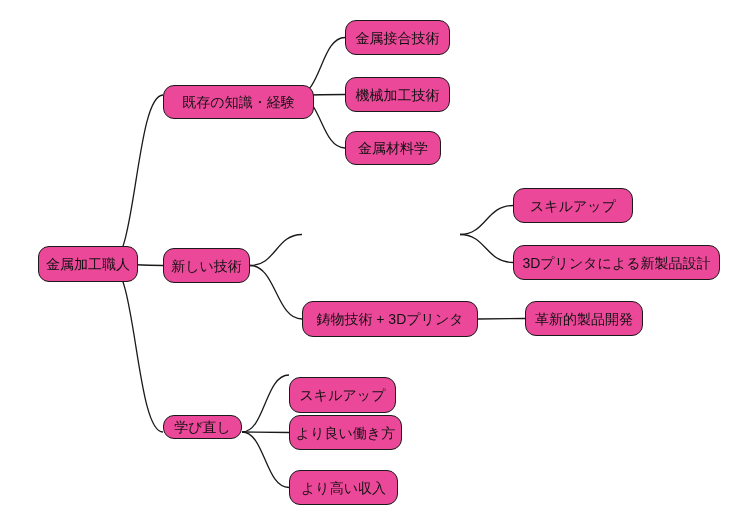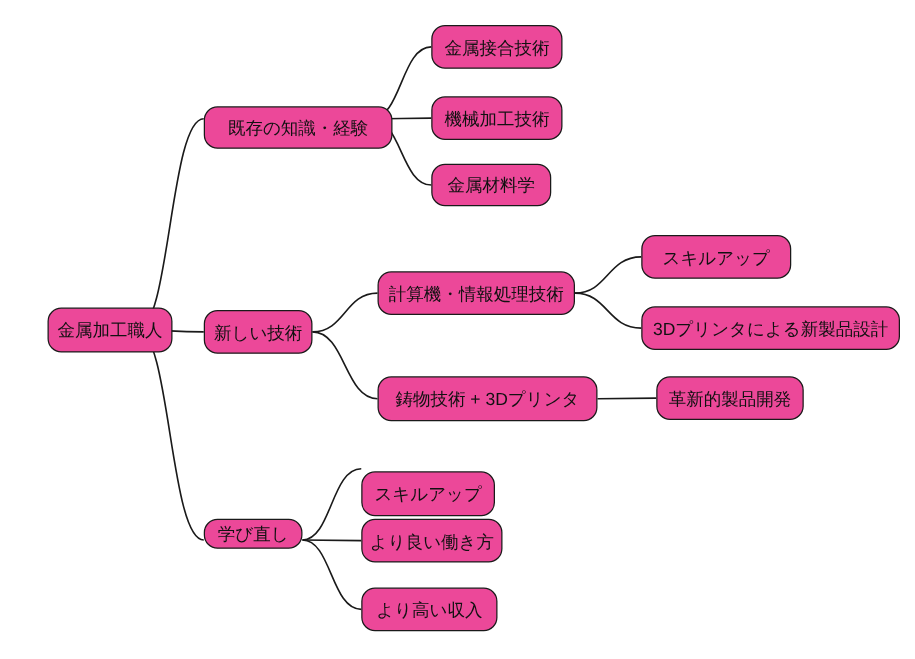--- a/index.html
+++ b/index.html
@@ -73,21 +73,20 @@
   <div class="node" style="left:163px; top:85px; width:151px; height:34px;">既存の知識・経験</div>
 
   <div class="node" style="left:345px; top:20px; width:105px; height:35px;">金属接合技術</div>
 
   <div class="node" style="left:345px; top:77px; width:105px; height:35px;">機械加工技術</div>
 
   <div class="node" style="left:345px; top:131px; width:96px; height:34px;">金属材料学</div>
 
   <div class="node" style="left:163px; top:248px; width:87px; height:35px;">新しい技術</div>
 
-  <div class="node" style="left:302px; top:217px; width:158px; height:35px;">計算機・情報処理技術</div>
 
   <div class="node" style="left:513px; top:188px; width:120px; height:35px;">スキルアップ</div>
 
   <div class="node" style="left:513px; top:245px; width:207px; height:35px;">3Dプリンタによる新製品設計</div>
 
   <div class="node" style="left:302px; top:301px; width:176px; height:36px;">鋳物技術 + 3Dプリンタ</div>
 
   <div class="node" style="left:525px; top:301px; width:118px; height:35px;">革新的製品開発</div>
 
   <div class="node" style="left:163px; top:415px; width:79px; height:22px;">学び直し</div>

